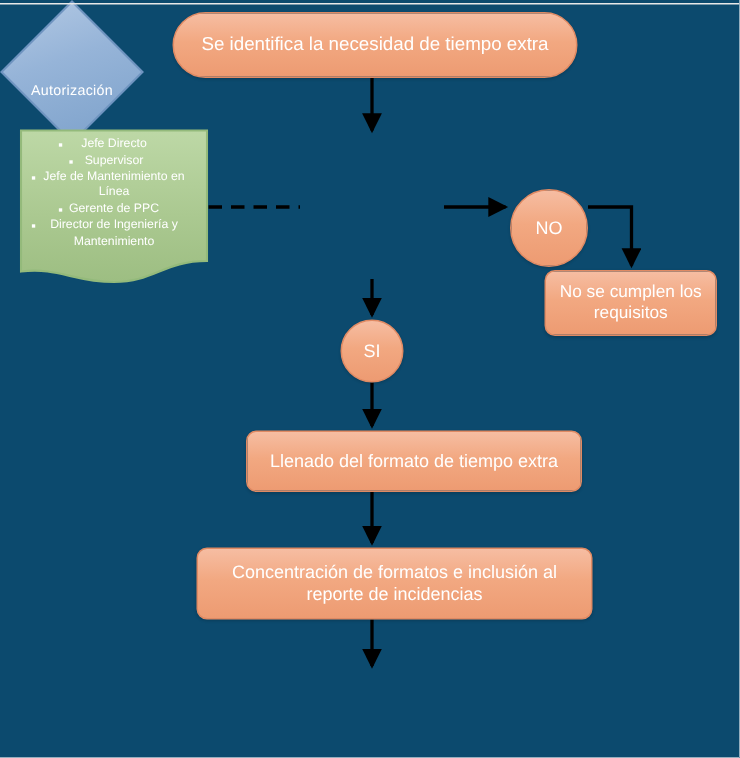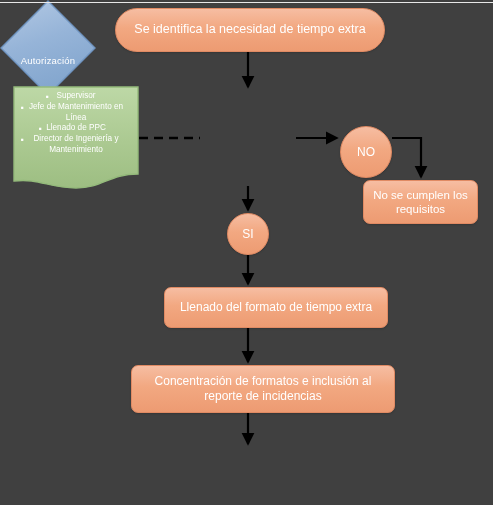--- a/index.html
+++ b/index.html
@@ -7,21 +7,21 @@
     padding: 0;
     background: #ffffff;
   }
   body {
     font-family: "Liberation Sans", sans-serif;
   }
   #canvas {
     position: relative;
     width: 493px;
     height: 505px;
-    background: #404040;
+    background: #0c4a6e;
     overflow: hidden;
     text-decoration: underline;
   }
   #top-rule {
     position: absolute;
     left: 0;
     top: 2px;
     width: 493px;
     height: 1px;
     background: #e8e8e8;
@@ -222,23 +222,24 @@
 
   <div id="node-start" class="node peach terminator">
     <span>Se identifica la necesidad de tiempo extra</span>
   </div>
 
   <div id="node-roles">
     <svg class="roles-body" viewBox="0 0 126 104" width="126" height="104" xmlns="http://www.w3.org/2000/svg">
       <path d="M1,1 L125,1 L125,88 C96,88 90,102 63,102 C36,102 26,92 1,95 Z" fill="url(#greenGrad)" stroke="#94ba7b" stroke-width="1.4"></path>
     </svg>
     <ul>
+      <li class="b1">Jefe Directo</li>
       <li class="b2">Supervisor</li>
       <li class="b3">Jefe de Mantenimiento en Línea</li>
-      <li class="b4">Llenado de PPC</li>
+      <li class="b4">Gerente de PPC</li>
       <li class="b5">Director de Ingeniería y Mantenimiento</li>
     </ul>
   </div>
 
   <div id="node-decision">
     <svg viewBox="0 0 96 96" width="96" height="96" xmlns="http://www.w3.org/2000/svg">
       <path d="M48,1 L95,48 L48,95 L1,48 Z" fill="url(#blueGrad)" stroke="#6f94c0" stroke-width="1.4"></path>
     </svg>
     <div class="diamond-label">Autorización</div>
   </div>

